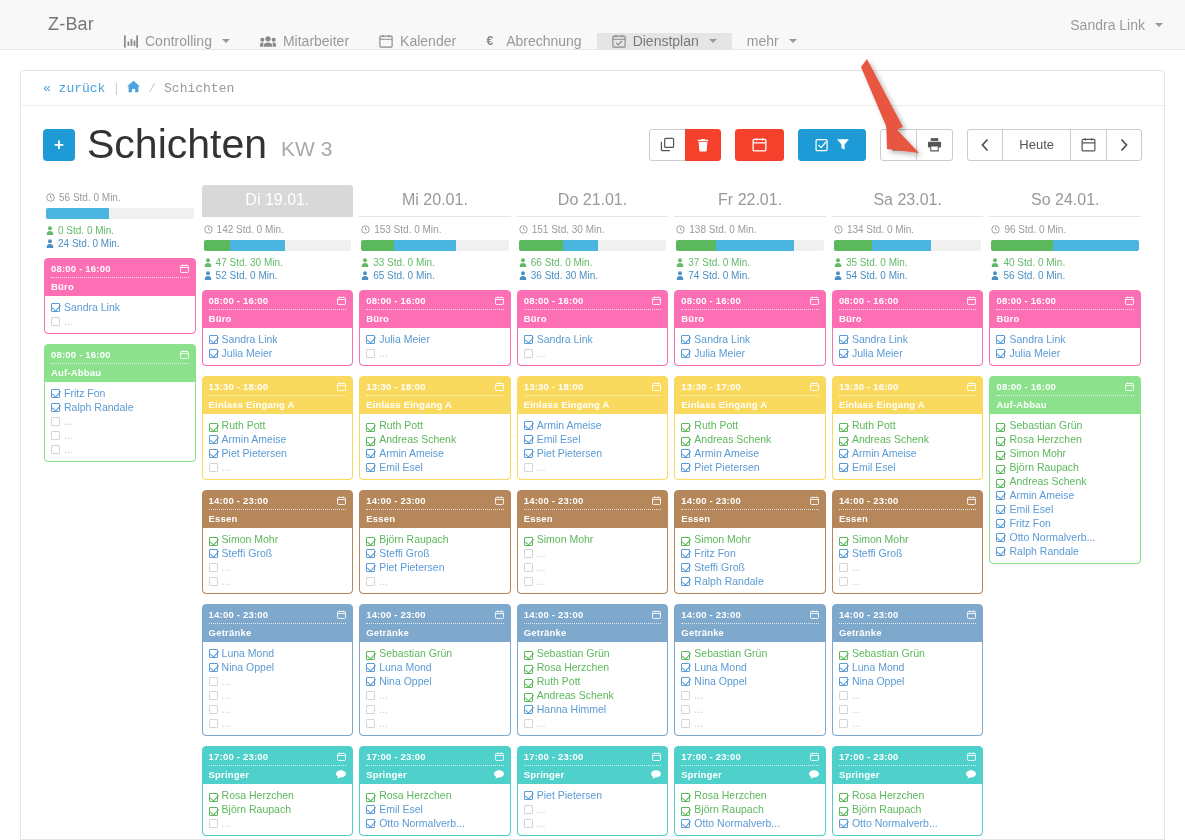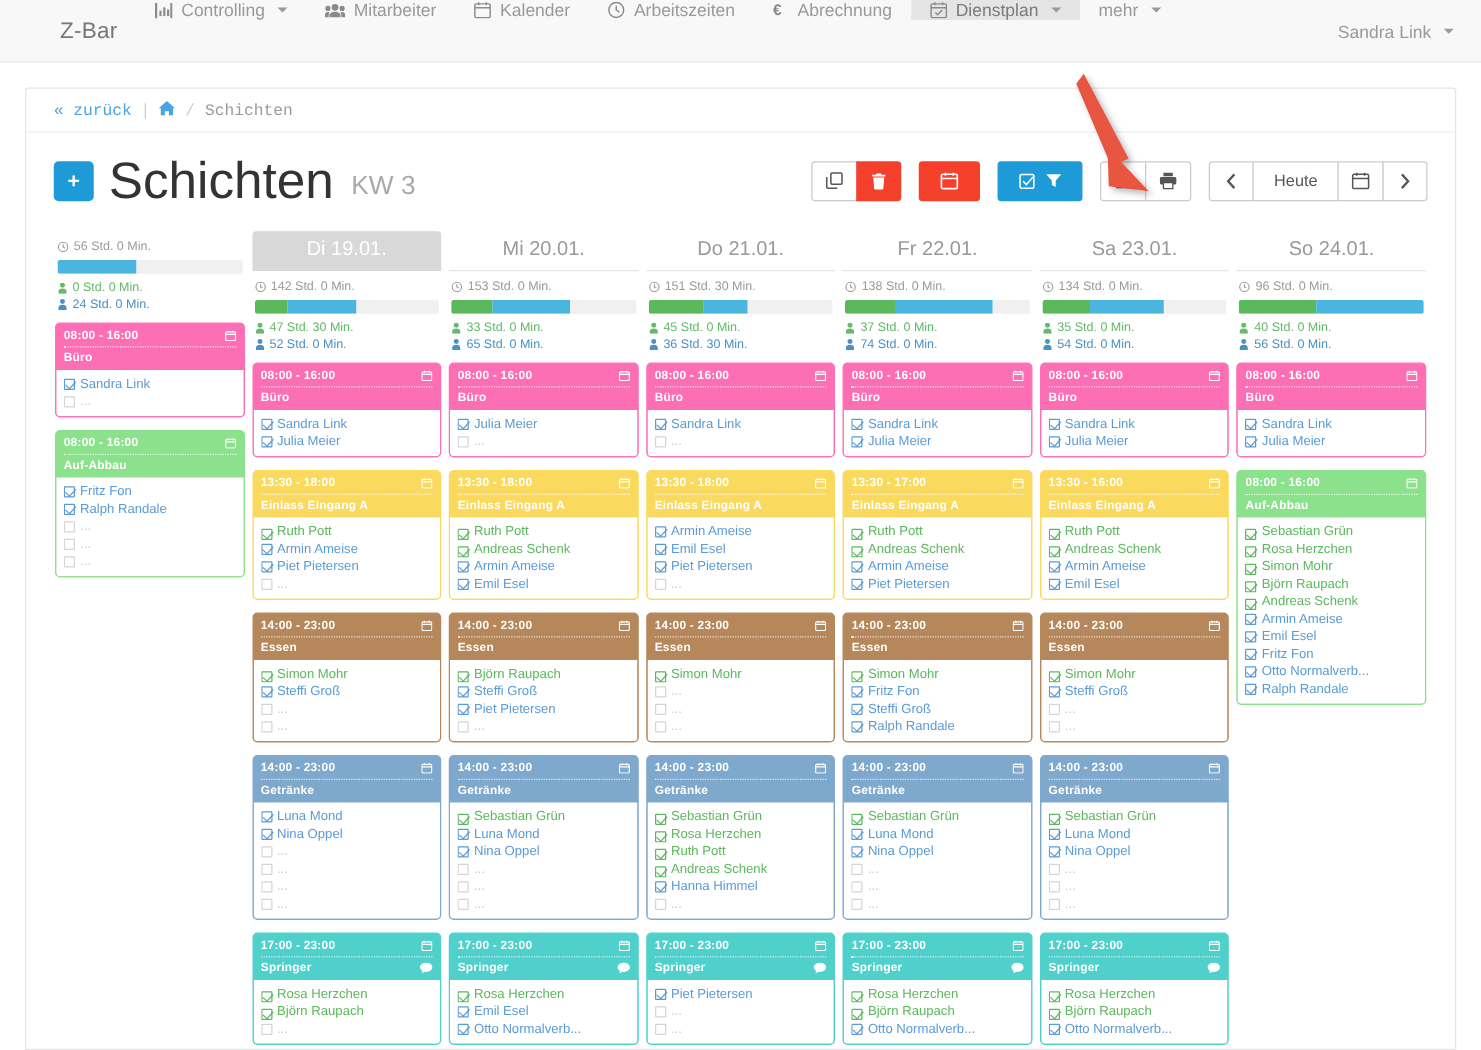--- a/index.html
+++ b/index.html
@@ -228,21 +228,21 @@
   .emp.empty .cbx { border-color: #d5d5d5; }
 
   
   .arrow { position: absolute; pointer-events: none; }
 </style>
 </head>
 <body>
 
 <div class="navbar">
   <div class="brand">Z-Bar</div>
-  <div id="nav-items" style="display:flex;align-items:flex-start;">
+  <div id="nav-items" style="display:flex;align-items:flex-end;">
       <div class="nav-item">
         <span class="ico">
           <svg width="14" height="13" viewBox="0 0 16 14" fill="currentColor">
             <rect x="0" y="0" width="2" height="14"></rect>
             <rect x="14" y="0" width="2" height="14"></rect>
             <rect x="4" y="7" width="2" height="5"></rect>
             <rect x="7.5" y="4" width="2" height="8"></rect>
             <rect x="11" y="6" width="2" height="6"></rect>
           </svg>
         </span>
@@ -266,29 +266,20 @@
         <span class="ico">
           <svg width="14" height="14" viewBox="0 0 16 16" fill="none" stroke="currentColor" stroke-width="1.3">
             <rect x="1" y="2.4" width="14" height="12.6" rx="1.2"></rect>
             <path d="M1 6h14M4.5 1v2.6M11.5 1v2.6"></path>
           </svg>
         </span>
         <span>Kalender</span>
       </div>
       <div class="nav-item">
         <span class="ico">
-          <svg width="14" height="14" viewBox="0 0 16 16" fill="none" stroke="currentColor" stroke-width="1.3">
-            <circle cx="8" cy="8" r="6.8"></circle>
-            <path d="M8 4.2V8l2.8 2"></path>
-          </svg>
-        </span>
-        <span>Arbeitszeiten</span>
-      </div>
-      <div class="nav-item">
-        <span class="ico">
           <svg width="13" height="14" viewBox="0 0 14 16" fill="currentColor">
             <text x="0" y="13" font-size="14" font-family="Liberation Sans, sans-serif" font-weight="bold">€</text>
           </svg>
         </span>
         <span>Abrechnung</span>
       </div>
       <div class="nav-item active">
         <span class="ico">
           <svg width="14" height="14" viewBox="0 0 16 16" fill="none" stroke="currentColor" stroke-width="1.3">
             <rect x="1" y="2.4" width="14" height="12.6" rx="1.2"></rect>
@@ -939,21 +930,21 @@
               <span class="bar-g" style="width:30%"></span>
               <span class="bar-b" style="width:24%"></span>
             </div>  
             <div class="stat-line green">
               <span style="display:inline-flex">
                 <svg width="8" height="9" viewBox="0 0 12 14" fill="currentColor">
                   <circle cx="6" cy="3.4" r="3.1"></circle>
                   <path d="M6 7.6c-3 0-5 1.6-5 3.5V14h10v-2.9c0-1.9-2-3.5-5-3.5z"></path>
                 </svg>
               </span>
-              <span>45 Std. 0 Min.</span>
+              <span>66 Std. 0 Min.</span>
             </div>  
             <div class="stat-line blue">
               <span style="display:inline-flex">
                 <svg width="8" height="9" viewBox="0 0 12 14" fill="currentColor">
                   <circle cx="6" cy="3.4" r="3.1"></circle>
                   <path d="M6 7.6c-3 0-5 1.6-5 3.5V14h10v-2.9c0-1.9-2-3.5-5-3.5z"></path>
                 </svg>
               </span>
               <span>36 Std. 30 Min.</span>
             </div>

